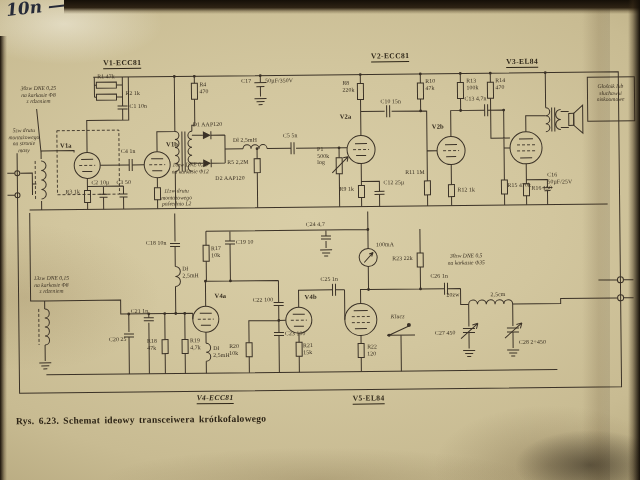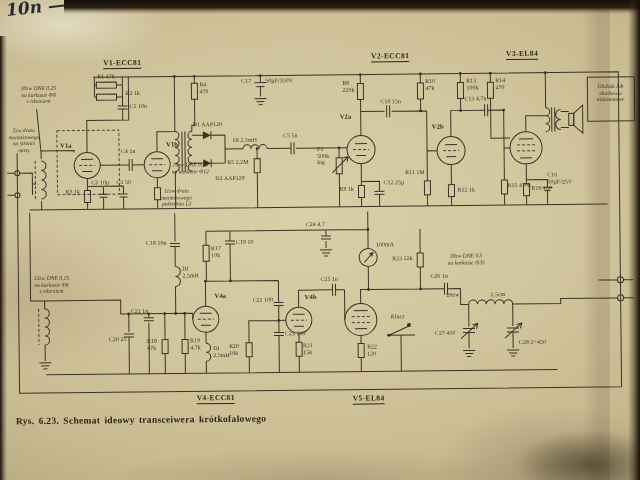--- a/index.html
+++ b/index.html
@@ -179,22 +179,22 @@
           <circle cx="184" cy="312" r="1.4"></circle>
             <circle cx="128" cy="312" r="1.4"></circle>
             <circle cx="278" cy="320" r="1.4"></circle>
         </g>
       </svg>
 
       <div class="layer">
 
       <div class="tlabel" style="left: 105px; top: 57px;">V1-ECC81</div>
           <div class="tlabel" style="left: 373px; top: 53px;">V2-ECC81</div>
-          <div class="tlabel" style="left: 508px; top: 52px;">V3-EL84</div>
-          <div class="tlabel" style="left: 195px; top: 393px;">V4-ECC81</div>
+          <div class="tlabel" style="left: 508px; top: 60px;">V3-EL84</div>
+          <div class="tlabel" style="left: 195px; top: 393px; font-style: italic;">V4-ECC81</div>
           <div class="tlabel" style="left: 351px; top: 395px; font-family: Liberation Serif, serif;">V5-EL84</div>
         </div>
       <div class="layer">
 
       <div class="ann" style="left: 8px; top: 82px; width: 64px;">30zw DNE 0,25
 na karkasie Φ8
 z rdzeniem</div>
           <div class="ann" style="left: 2px; top: 124px; width: 46px;">5zw drutu
 montażowego
 na stronie

